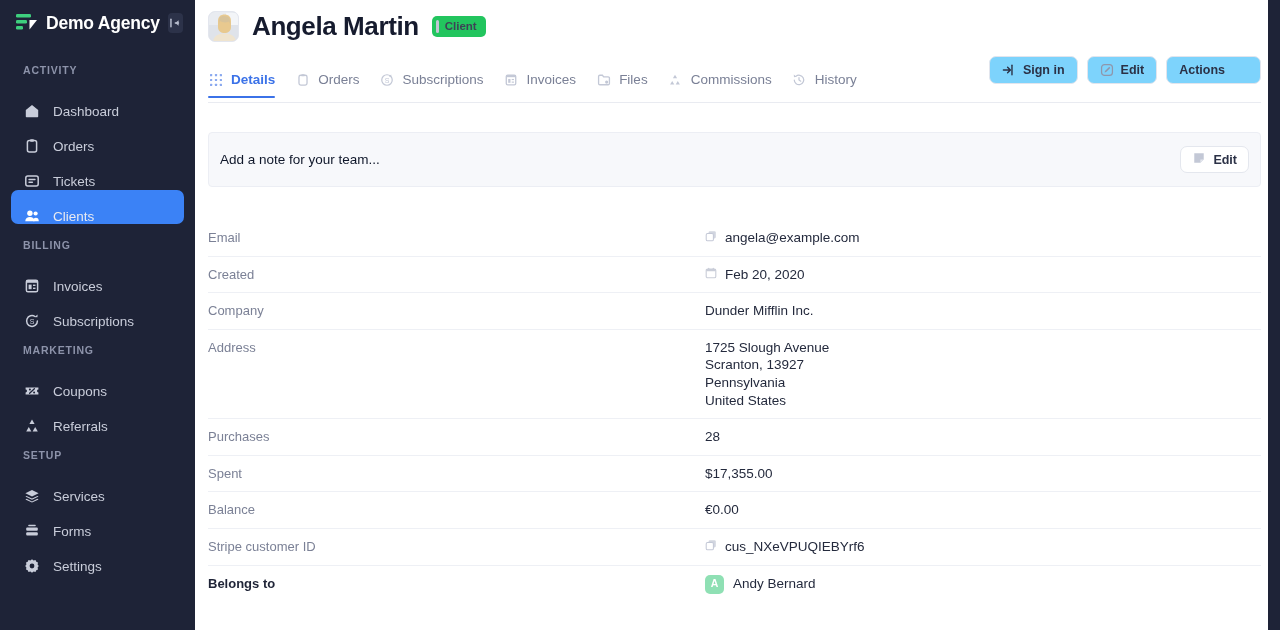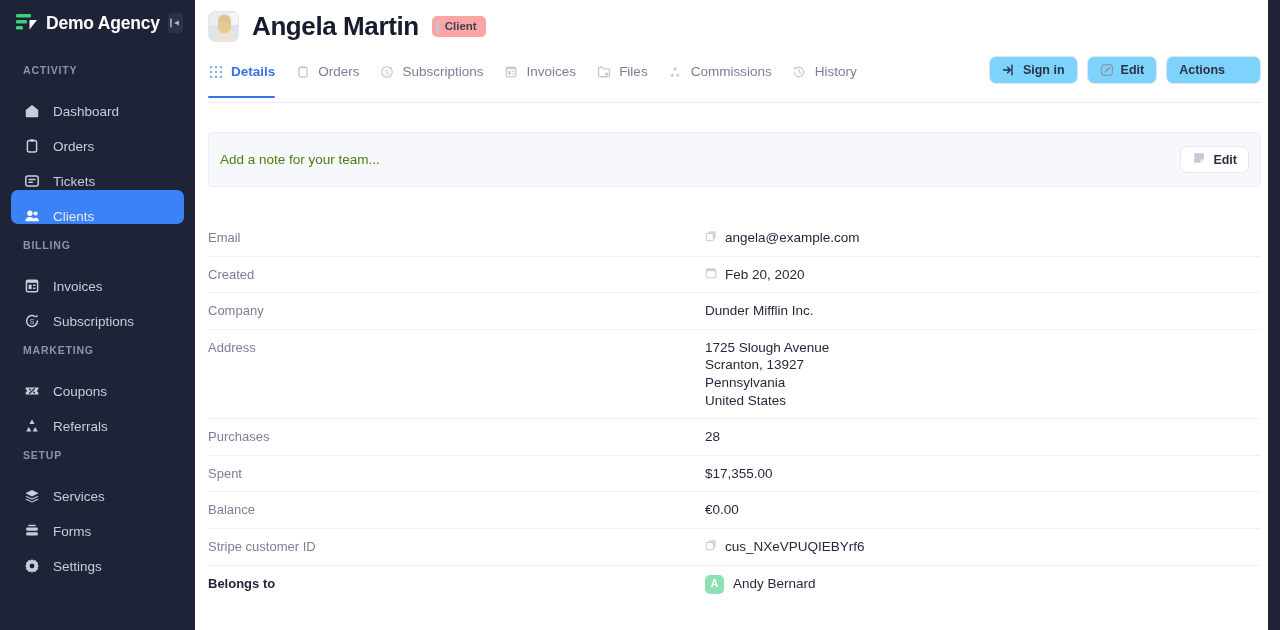--- a/index.html
+++ b/index.html
@@ -66,29 +66,29 @@
     width: 31px; height: 31px; border-radius: 7px; flex: 0 0 auto;
     border: 1px solid #e3e6ee; overflow: hidden; position: relative;
     background: #d9dde6;
   }
   .page-title {
     font-size: 26px; font-weight: bold; color: #161b2e;
     letter-spacing: -0.4px;
   }
   .badge {
     display: inline-flex; align-items: center;
-    background: #fca5a5; border-radius: 5px;
+    background: #22c55e; border-radius: 5px;
     height: 21px; padding: 0 9px 0 4px; gap: 6px;
     font-size: 11.5px; font-weight: bold; color: #3d4356;
   }
   .badge .bar { width: 3px; height: 13px; background: #c3c7d4; border-radius: 2px; }
 
   
   .tabs {
-    display: flex; gap: 0;
+    display: flex; align-items: flex-end; gap: 0;
     height: 42px; margin-top: 8px; position: relative;
   }
   .tab {
     display: flex; align-items: center; gap: 8px;
     padding: 0 15px 11px 5px; font-size: 13.5px;
     color: #7a8096; cursor: pointer; position: relative;
     white-space: nowrap;
   }
   .tab:first-child { padding-left: 0; }
   .tab.active { color: #3b72e8; font-weight: bold; }
@@ -117,21 +117,21 @@
   .btn .ico { width: 14px; height: 14px; display:flex; align-items:center; justify-content:center; }
   .btn .caret { margin-left: 2px; }
 
   
   .note-bar {
     position: absolute; left: 13px; right: 19px; top: 132px;
     height: 55px; background: #f7f8fb;
     border: 1px solid #eceef4; border-radius: 4px;
     display: flex; align-items: center; padding: 0 11px 0 11px;
   }
-  .note-placeholder { font-size: 13.5px; color: #4d7c0f; }
+  .note-placeholder { font-size: 13.5px; color: #0f172a; }
   .note-edit {
     margin-left: auto;
     display: inline-flex; align-items: center; gap: 7px;
     height: 27px; padding: 0 11px; border-radius: 7px;
     border: 1px solid #e4e7ee; background: #ffffff;
     font-size: 12.5px; font-weight: bold; color: #2b3146; cursor: pointer;
   }
 
   
   .details { position: absolute; left: 13px; right: 19px; top: 220px; }

